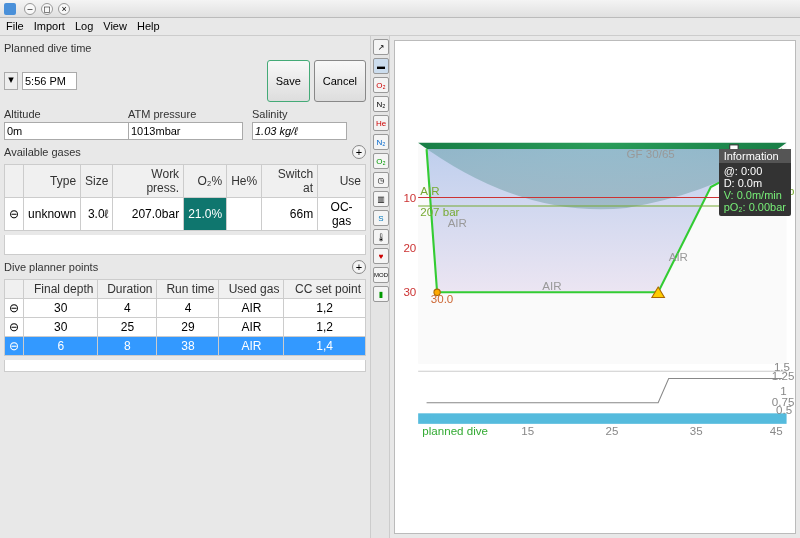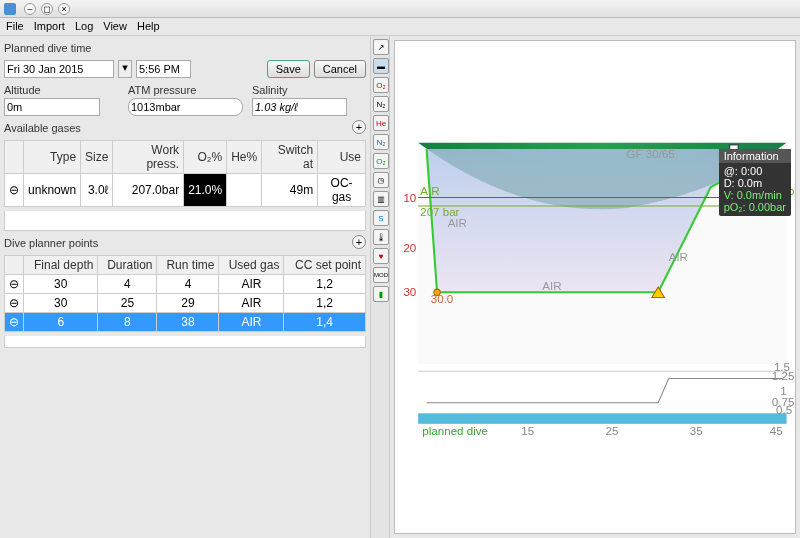--- a/index.html
+++ b/index.html
@@ -9,30 +9,30 @@
 .titlebar .title { flex:1; text-align:center; color:#333; }
 .titlebar .winbtns span { display:inline-block; width:12px; height:12px; border:1px solid #999; border-radius:6px; margin-left:2px; text-align:center; line-height:10px; font-size:9px; background:#f8f8f8; }
 .menubar { background:#e8e8e8; height:18px; display:flex; gap:10px; padding:2px 6px; border-bottom:1px solid #ccc; }
 .menubar span { cursor:pointer; }
 .main { display:flex; height:calc(100% - 36px); }
 .left { width:370px; padding:4px; display:flex; flex-direction:column; gap:4px; }
 .right { flex:1; display:flex; flex-direction:column; }
 .section-label { font-size:11px; color:#333; margin:2px 0; }
 .row { display:flex; gap:4px; align-items:center; }
 input, select { border:1px solid #aaa; background:#fff; padding:1px 2px; font-size:11px; height:18px; }
-.btn { border:1px solid #888; background:linear-gradient(#f8f8f8,#ddd); padding:2px 8px; border-radius:3px; cursor:pointer; font-size:11px; }
+.btn { border:1px solid #888; background:linear-gradient(#f8f8f8,#ddd); padding:14px 8px; border-radius:3px; cursor:pointer; font-size:11px; }
 .btn.save { border:1px solid #4a7; }
 table { border-collapse:collapse; width:100%; background:#fff; }
 th, td { border:1px solid #ccc; padding:2px 4px; text-align:right; font-size:12px; }
 th { background:#f0f0f0; font-weight:normal; color:#333; }
 td.l { text-align:center; }
 td.c { text-align:center; }
-.hl-blue { background:#000000; color:#fff; }
+.hl-blue { background:#0f766e; color:#fff; }
 .hl-row { background:#3399ff; color:#fff; }
-.group-head { display:flex; justify-content:space-between; align-items:flex-start; }
+.group-head { display:flex; justify-content:space-between; align-items:center; }
 .plus { width:14px; height:14px; border:1px solid #888; border-radius:7px; text-align:center; line-height:12px; background:#f4f4f4; cursor:pointer; }
 .toolstrip { width:20px; background:#e4e4e4; display:flex; flex-direction:column; gap:3px; padding:3px 2px; border-left:1px solid #ccc; border-right:1px solid #ccc; }
 .toolstrip .tb { width:16px; height:16px; border:1px solid #999; border-radius:2px; background:#f4f4f4; font-size:8px; display:flex; align-items:center; justify-content:center; cursor:pointer; }
 .toolstrip .tb.act { background:#cde; }
 .chartwrap { flex:1; display:flex; }
 .chart { flex:1; background:#fff; border:1px solid #bbb; position:relative; margin:4px; }
 .info-box { position:absolute; right:4px; top:108px; background:#333; color:#fff; font-size:9px; padding:3px 5px; border-radius:2px; line-height:12px; }
 svg { width:100%; height:100%; }
 </style>
 </head>
@@ -51,35 +51,34 @@
   <span>Import</span>
   <span>Log</span>
   <span>View</span>
   <span>Help</span>
 </div>
 
 <div class="main">
   <div class="left">
     <div class="section-label">Planned dive time</div>
     <div class="row">
-      <input style="width: 110px;" value="Fri 30 Jan 2015">
       <span style="border:1px solid #aaa;width:14px;height:18px;background:#eee;text-align:center">▾</span>
       <input style="width: 55px;" value="5:56 PM">
       <span style="flex:1"></span>
       <button class="btn save">Save</button>
       <button class="btn">Cancel</button>
     </div>
     <div class="row">
       <div style="width:120px">
         <div class="section-label">Altitude</div>
-        <input style="width: 96px;" value="0m">
+        <input style="width: 136px;" value="0m">
       </div>
       <div style="width:120px">
         <div class="section-label">ATM pressure</div>
-        <input style="width: 115px; border-radius: 8px;" value="1013mbar">
+        <input style="width: 115px;" value="1013mbar">
       </div>
       <div style="width:100px">
         <div class="section-label">Salinity</div>
         <input style="width: 95px; font-style: italic;" value="1.03 kg/ℓ">
       </div>
     </div>
     <div class="group-head">
       <span class="section-label">Available gases</span>
       <span class="plus">+</span>
     </div>
@@ -95,21 +94,21 @@
         <th>Switch at</th>
         <th>Use</th>
       </tr>
       <tr>
         <td class="c">⊖</td>
         <td class="l">unknown</td>
         <td>3.0ℓ</td>
         <td>207.0bar</td>
         <td class="hl-blue c">21.0%</td>
         <td></td>
-        <td>49m</td>
+        <td>66m</td>
         <td class="l">OC-gas</td>
       </tr>
     </tbody>
       </table>
     <div style="height:20px;background:#fff;border:1px solid #ccc;border-top:none"></div>
 
     <div class="group-head">
       <span class="section-label">Dive planner points</span>
       <span class="plus">+</span>
     </div>

